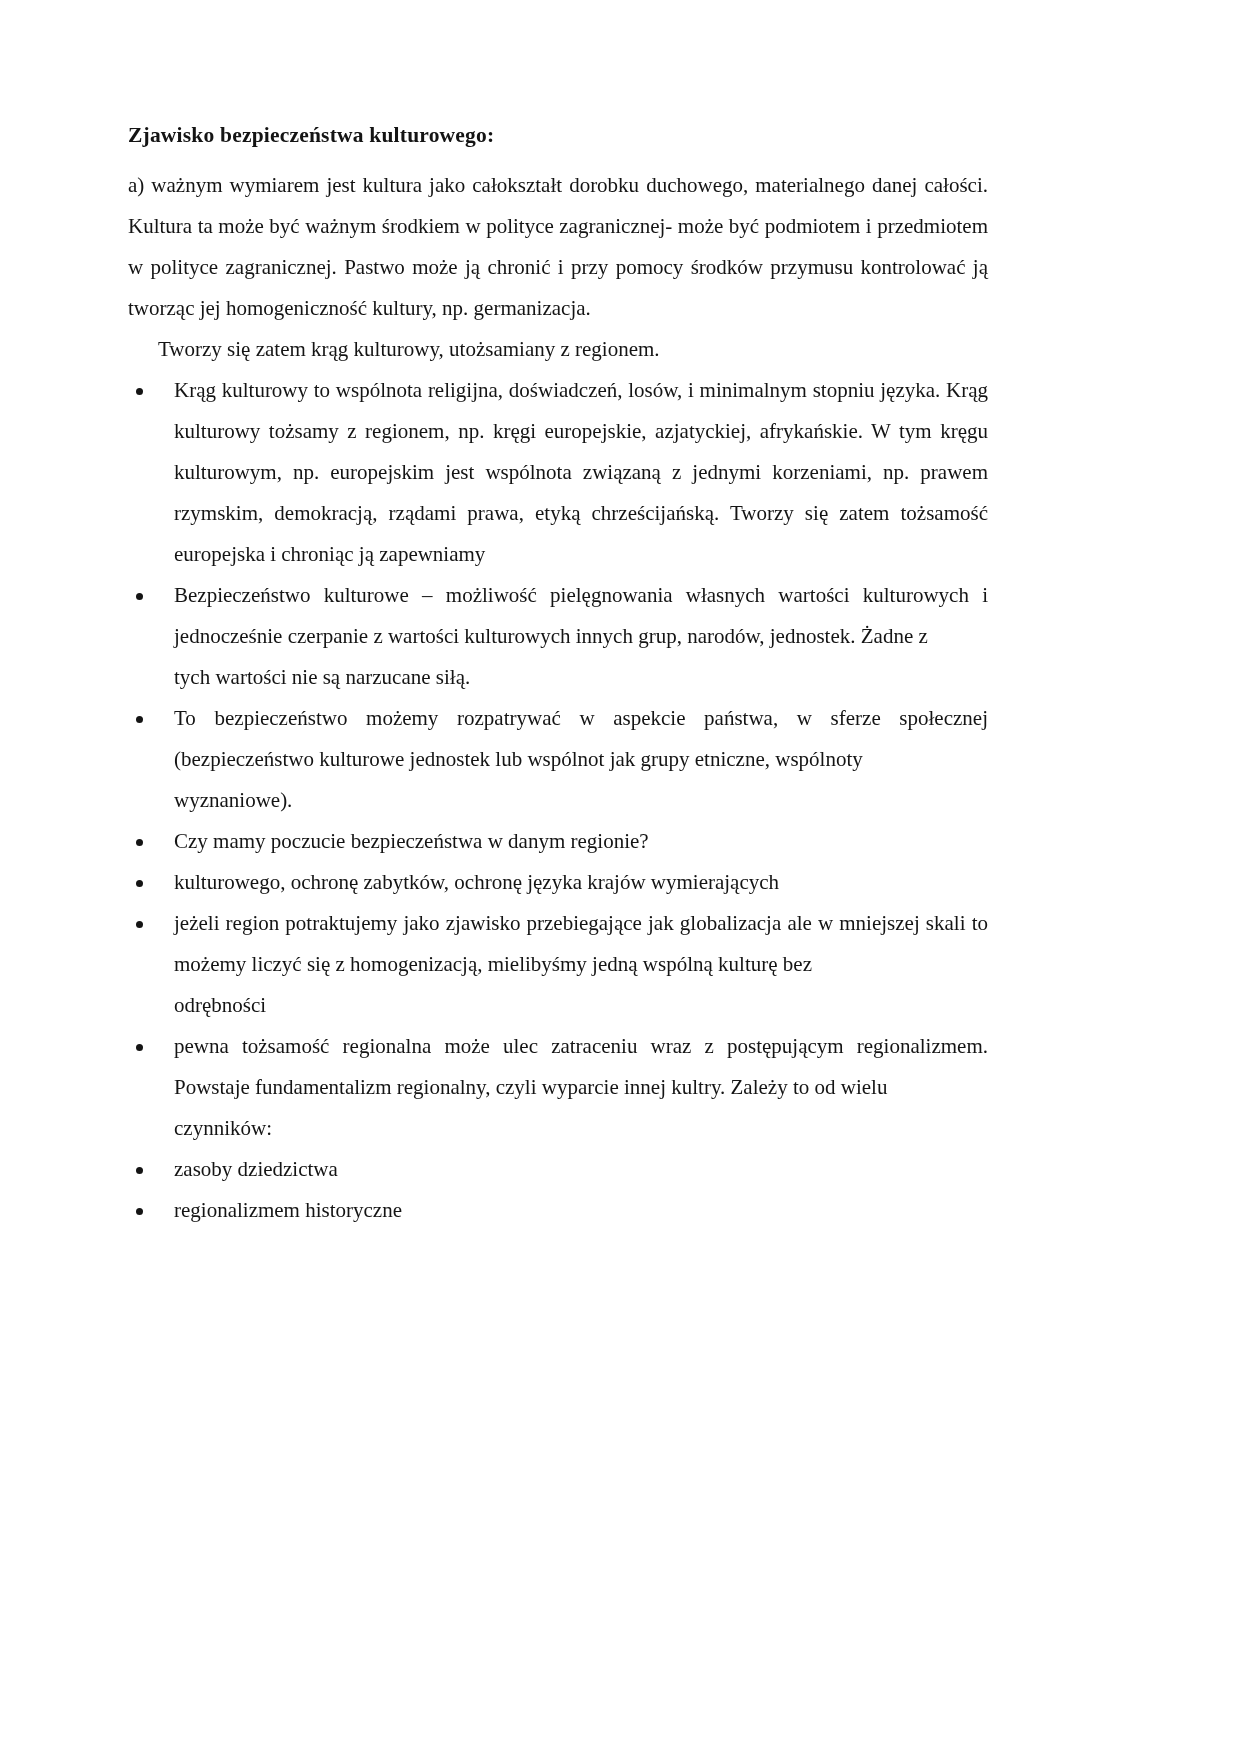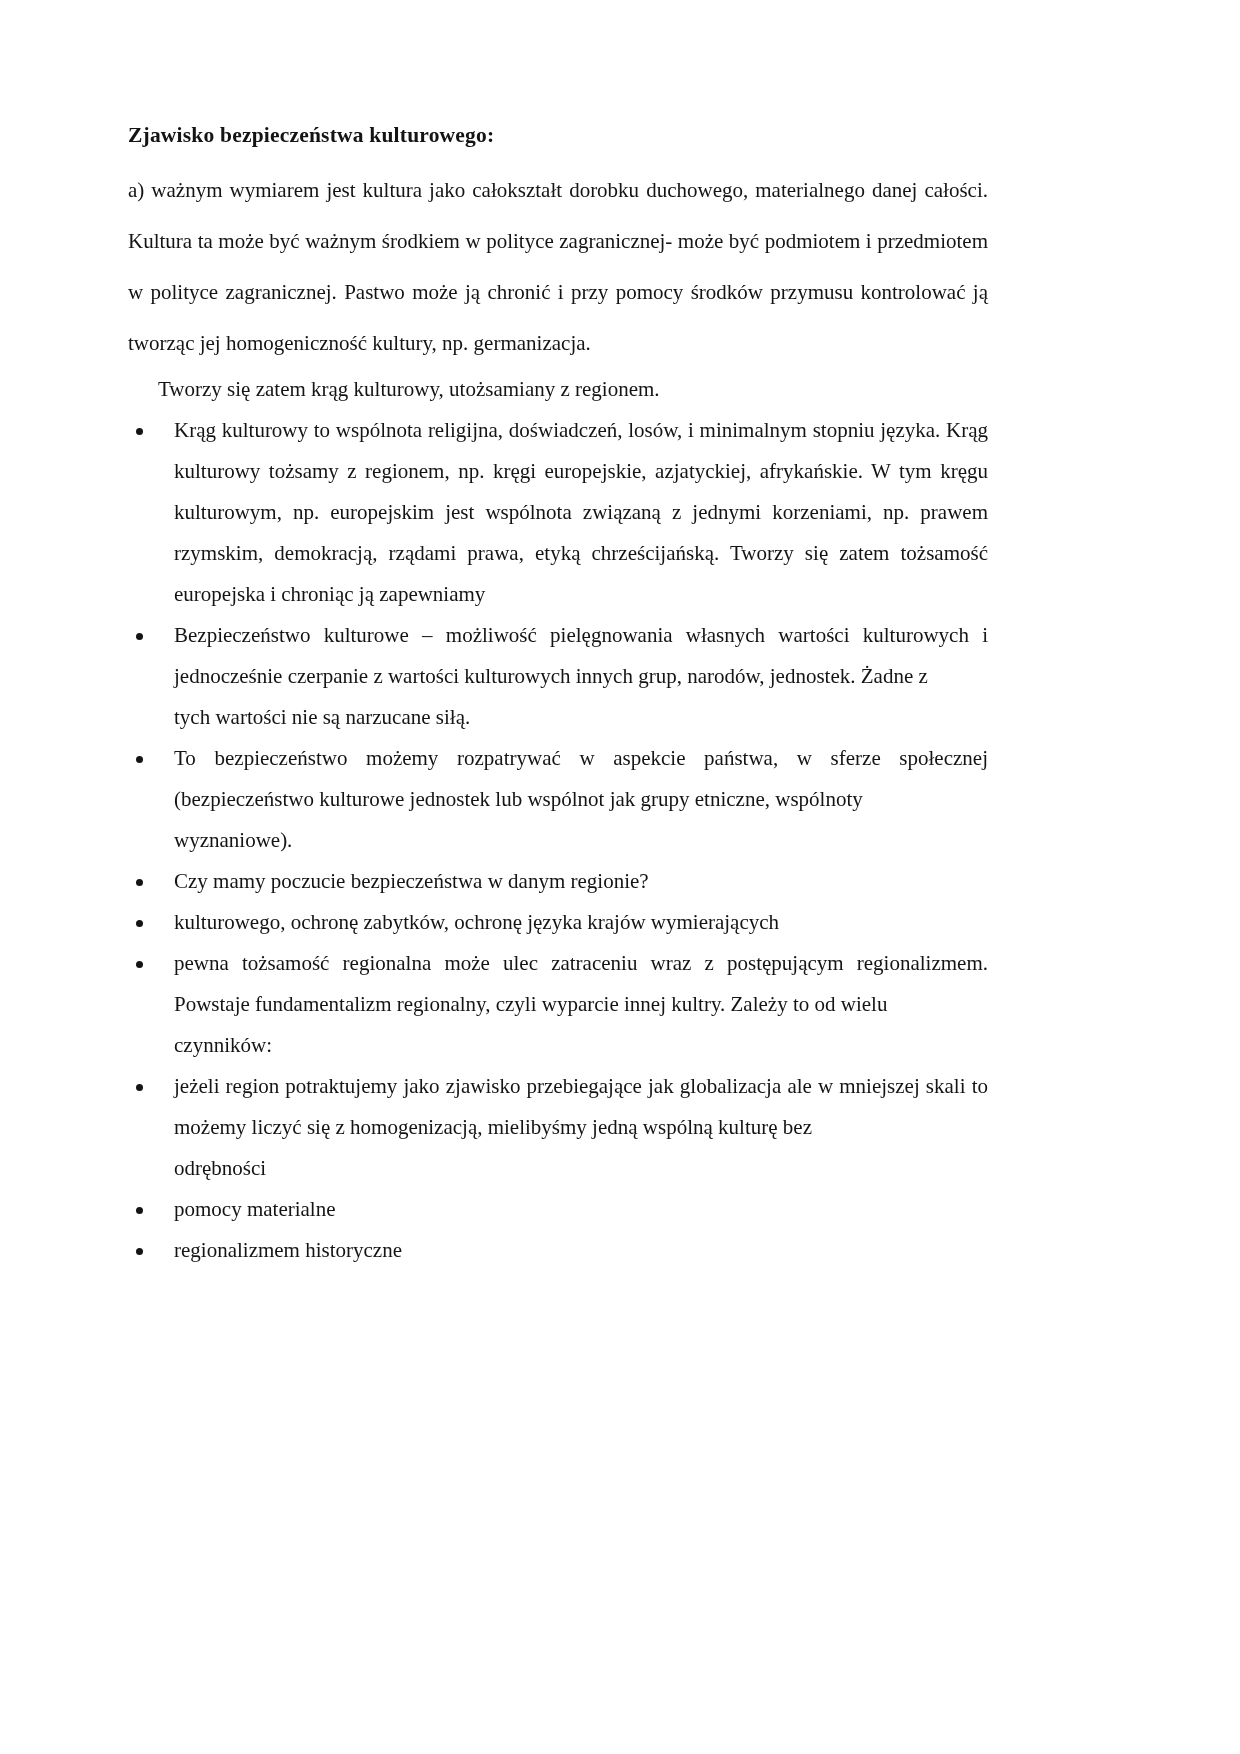--- a/index.html
+++ b/index.html
@@ -36,21 +36,21 @@
     font-size: 21.5px;
     font-weight: bold;
     line-height: 1.25;
     letter-spacing: 0.2px;
     margin: 0 0 16px 0;
     text-align: left;
   }
 
   .para {
     font-size: 21px;
-    line-height: 51px;
+    line-height: 41px;
     text-align: justify;
     text-justify: inter-word;
     margin: 0;
     hyphens: none;
   }
 
   
   .para.tight {
     text-align: left;
     line-height: 41px;
@@ -129,31 +129,31 @@
 
       <li class="single">
         <span class="nowrap-block">Czy mamy poczucie bezpieczeństwa w danym regionie?</span>
       </li>
 
       <li>
         <span class="cont">kulturowego, ochronę zabytków, ochronę języka krajów wymierających</span>
       </li>
 
       <li>
+        <span class="nowrap-block">jeżeli region potraktujemy jako zjawisko przebiegające jak globalizacja ale w mniejszej skali to możemy liczyć się z homogenizacją, mielibyśmy jedną wspólną kulturę bez</span>
+        <span class="cont">odrębności</span>
+      </li>
+
+      <li>
         <span class="nowrap-block">pewna tożsamość regionalna może ulec zatraceniu wraz z postępującym regionalizmem. Powstaje fundamentalizm regionalny, czyli wyparcie innej kultry. Zależy to od wielu</span>
         <span class="cont">czynników:</span>
       </li>
 
-      <li>
-        <span class="nowrap-block">jeżeli region potraktujemy jako zjawisko przebiegające jak globalizacja ale w mniejszej skali to możemy liczyć się z homogenizacją, mielibyśmy jedną wspólną kulturę bez</span>
-        <span class="cont">odrębności</span>
-      </li>
-
       <li class="single">
-        <span class="nowrap-block">pomocy materialne</span>
+        <span class="nowrap-block">zasoby dziedzictwa</span>
       </li>
 
       <li class="single">
         <span class="nowrap-block">regionalizmem historyczne</span>
       </li>
 
     </ul>
   </div>
 </div>
 

